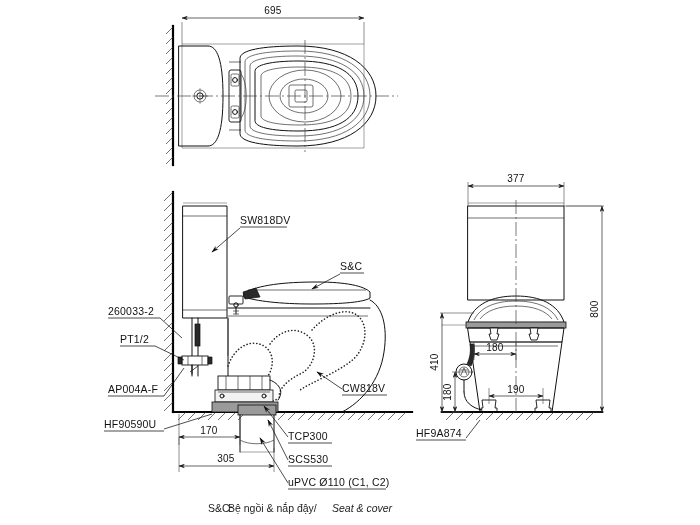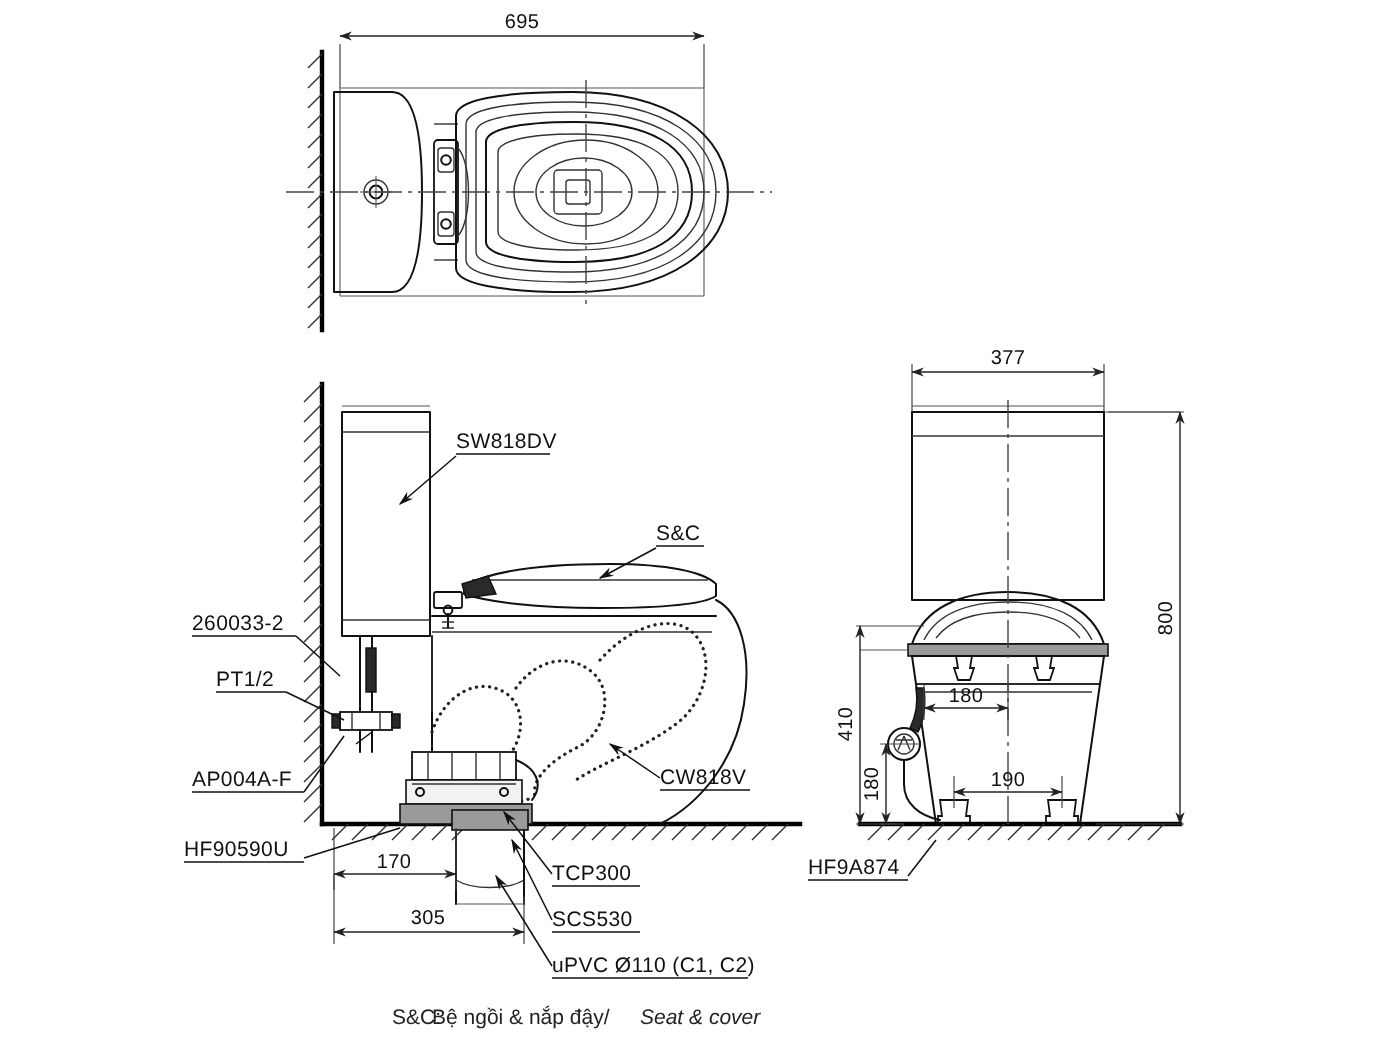--- a/index.html
+++ b/index.html
@@ -13,20 +13,21 @@
     position: relative;
     overflow: hidden;
     font-family: "Liberation Sans", sans-serif;
     color: #1a1a1a;
   }
   #drawing-root {
     position: absolute;
     inset: 0;
     width: 635px;
     height: 525px;
+    margin-left: 12px;
   }
   svg#cad {
     display: block;
     width: 700px;
     height: 525px;
     background: #ffffff;
   }
   .lbl {
     font-family: "Liberation Sans", sans-serif;
     font-size: 10.5px;

